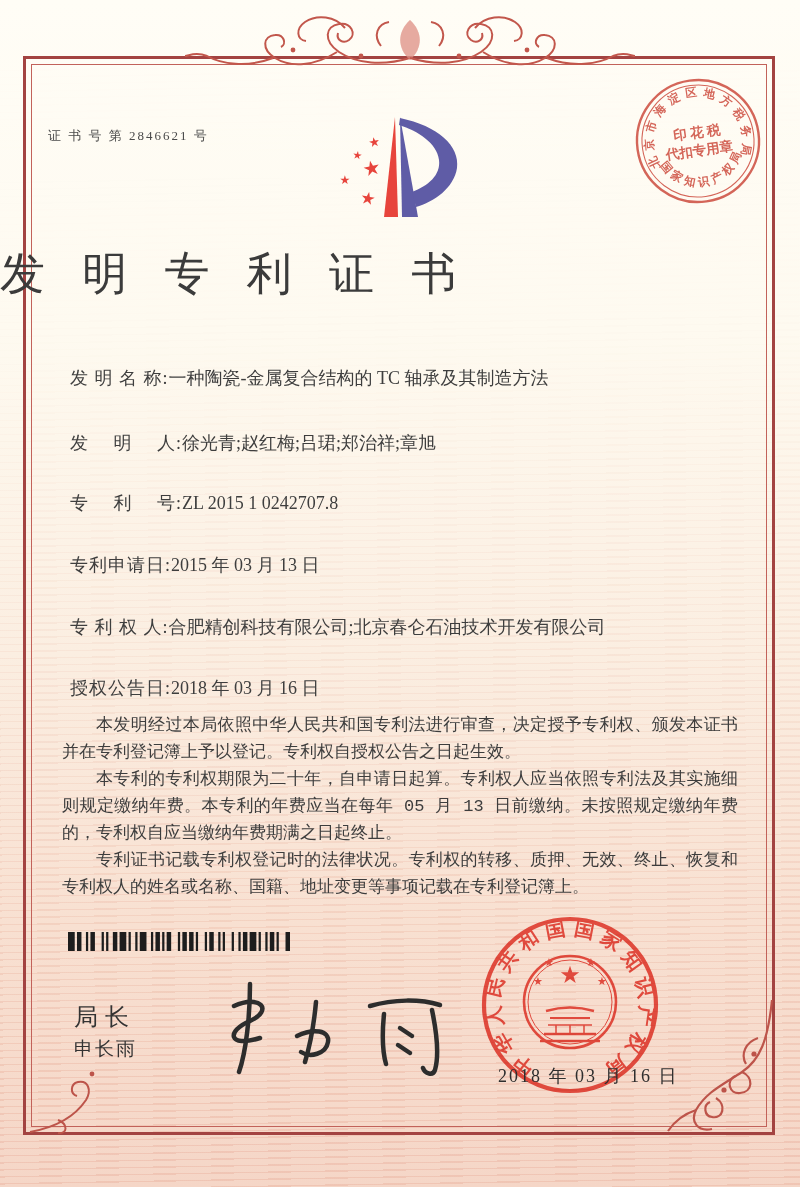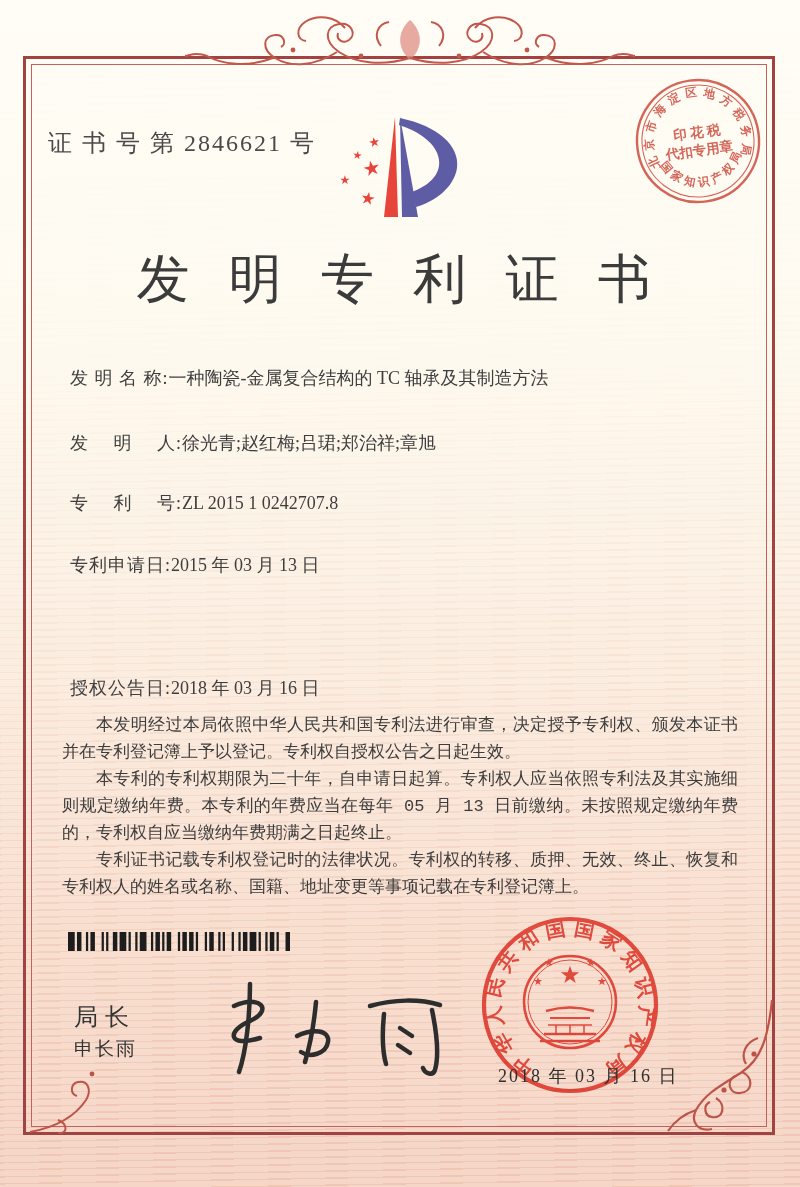--- a/index.html
+++ b/index.html
@@ -10,23 +10,23 @@
   }
   .texture{
     position:absolute;inset:0;pointer-events:none;z-index:0;
     background:repeating-linear-gradient(179deg,rgba(222,138,115,.22) 0 1.4px,rgba(255,255,255,0) 1.4px 7px);
     -webkit-mask-image:linear-gradient(180deg,rgba(0,0,0,0) 0%,rgba(0,0,0,.05) 30%,rgba(0,0,0,.5) 62%,#000 92%);
             mask-image:linear-gradient(180deg,rgba(0,0,0,0) 0%,rgba(0,0,0,.05) 30%,rgba(0,0,0,.5) 62%,#000 92%);
   }
   .frame-outer{position:absolute;left:23px;top:56px;width:752px;height:1079px;border:3px solid #a34341;box-sizing:border-box;z-index:1;}
   .frame-inner{position:absolute;left:31px;top:64px;width:736px;height:1063px;border:1px solid #c2625a;box-sizing:border-box;z-index:1;}
   .orn{position:absolute;z-index:2;}
-  .cert-no{position:absolute;left:48px;top:127px;font-size:24px;letter-spacing:2px;color:#4a4a4a;z-index:2;}
+  .cert-no{position:absolute;left:48px;top:127px;font-size:13px;letter-spacing:2px;color:#4a4a4a;z-index:2;}
   .logo{position:absolute;left:320px;top:90px;width:180px;height:150px;z-index:2;}
-  .title{position:absolute;left:0;top:244px;width:100%;text-align:center;font-size:53px;letter-spacing:13px;font-weight:500;color:#3b3b3b;z-index:2;}
+  .title{position:absolute;left:0;top:244px;width:100%;text-align:left;font-size:45px;letter-spacing:13px;font-weight:500;color:#3b3b3b;z-index:2;}
   .field-row{position:absolute;left:70px;font-size:18px;color:#3e3e3e;white-space:nowrap;z-index:2;}
   .field-label{letter-spacing:1px;margin-top:32px;}
   .field-value{}
   .paragraphs{position:absolute;left:62px;top:712px;width:676px;font-size:17px;line-height:27px;text-align:justify;color:#3d3d3d;z-index:2;font-family:Liberation Mono, monospace;}
   .paragraphs p{margin:0;text-indent:2em;}
   .barcode{position:absolute;left:68px;top:932px;width:222px;height:19px;z-index:2;}
   .signer-role{position:absolute;left:74px;top:1001px;font-size:24px;letter-spacing:7px;color:#333;z-index:2;}
   .signer-name{position:absolute;left:74px;top:1036px;font-size:19px;letter-spacing:2px;color:#333;z-index:2;}
   .signature{position:absolute;left:198px;top:978px;width:248px;height:98px;z-index:3;}
   .seal{position:absolute;left:470px;top:905px;width:200px;height:200px;z-index:2;opacity:.92;mix-blend-mode:multiply;}
@@ -100,20 +100,23 @@
     <span class="field-label">发 明 名 称:</span><span class="field-value">一种陶瓷-金属复合结构的 TC 轴承及其制造方法</span>
   </div>
   <div class="field-row" style="top:431px">
     <span class="field-label">发　 明　 人:</span><span class="field-value">徐光青;赵红梅;吕珺;郑治祥;章旭</span>
   </div>
   <div class="field-row" style="top:491px">
     <span class="field-label">专　 利　 号:</span><span class="field-value">ZL 2015 1 0242707.8</span>
   </div>
   <div class="field-row" style="top:553px">
     <span class="field-label">专利申请日:</span><span class="field-value">2015 年 03 月 13 日</span>
+  </div>
+  <div class="field-row" style="top:615px">
+    <span class="field-label">专 利 权 人:</span><span class="field-value">合肥精创科技有限公司;北京春仑石油技术开发有限公司</span>
   </div>
   <div class="field-row" style="top:676px">
     <span class="field-label">授权公告日:</span><span class="field-value">2018 年 03 月 16 日</span>
   </div>
 
   <div class="paragraphs">
     <p>本发明经过本局依照中华人民共和国专利法进行审查，决定授予专利权、颁发本证书并在专利登记簿上予以登记。专利权自授权公告之日起生效。</p>
     <p>本专利的专利权期限为二十年，自申请日起算。专利权人应当依照专利法及其实施细则规定缴纳年费。本专利的年费应当在每年 05 月 13 日前缴纳。未按照规定缴纳年费的，专利权自应当缴纳年费期满之日起终止。</p>
     <p>专利证书记载专利权登记时的法律状况。专利权的转移、质押、无效、终止、恢复和专利权人的姓名或名称、国籍、地址变更等事项记载在专利登记簿上。</p>
   </div>

